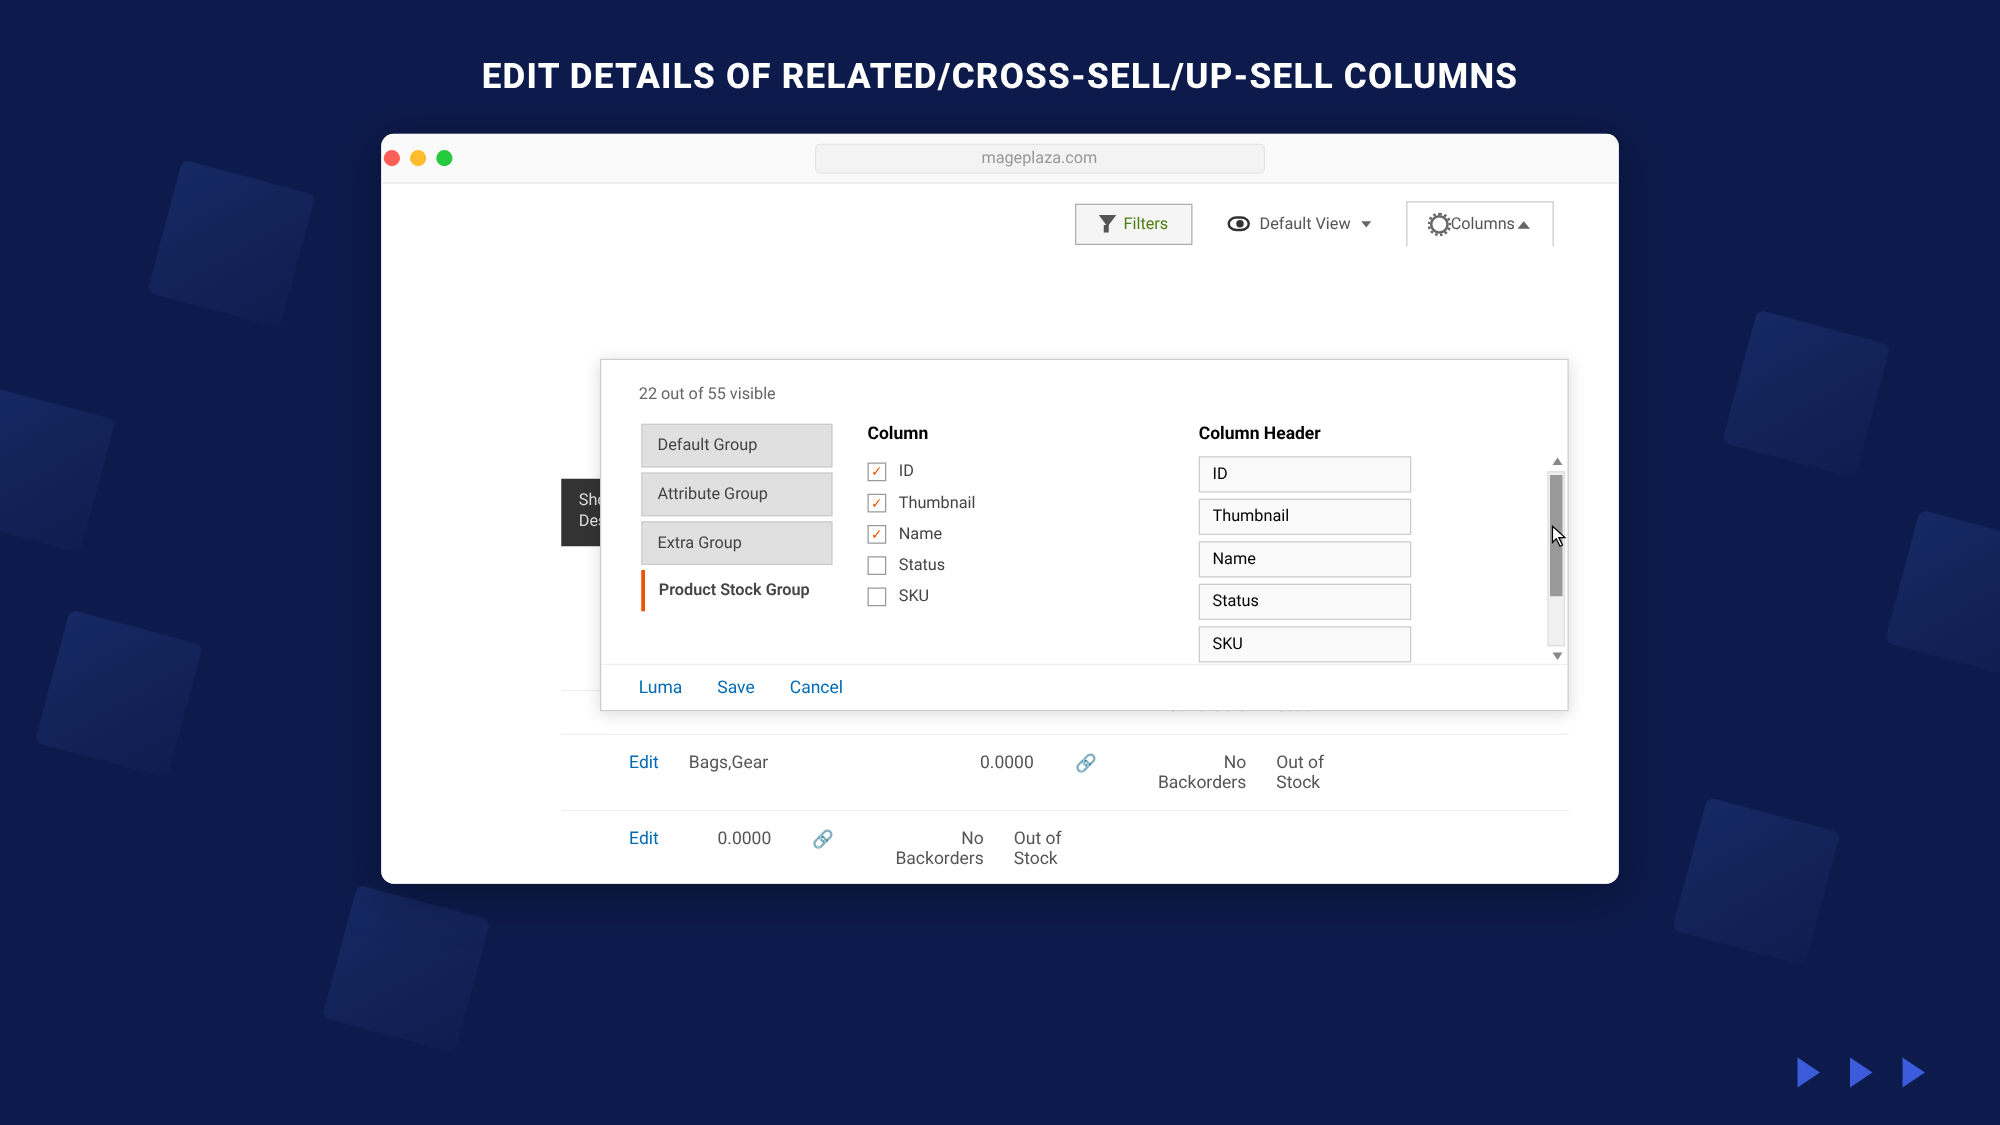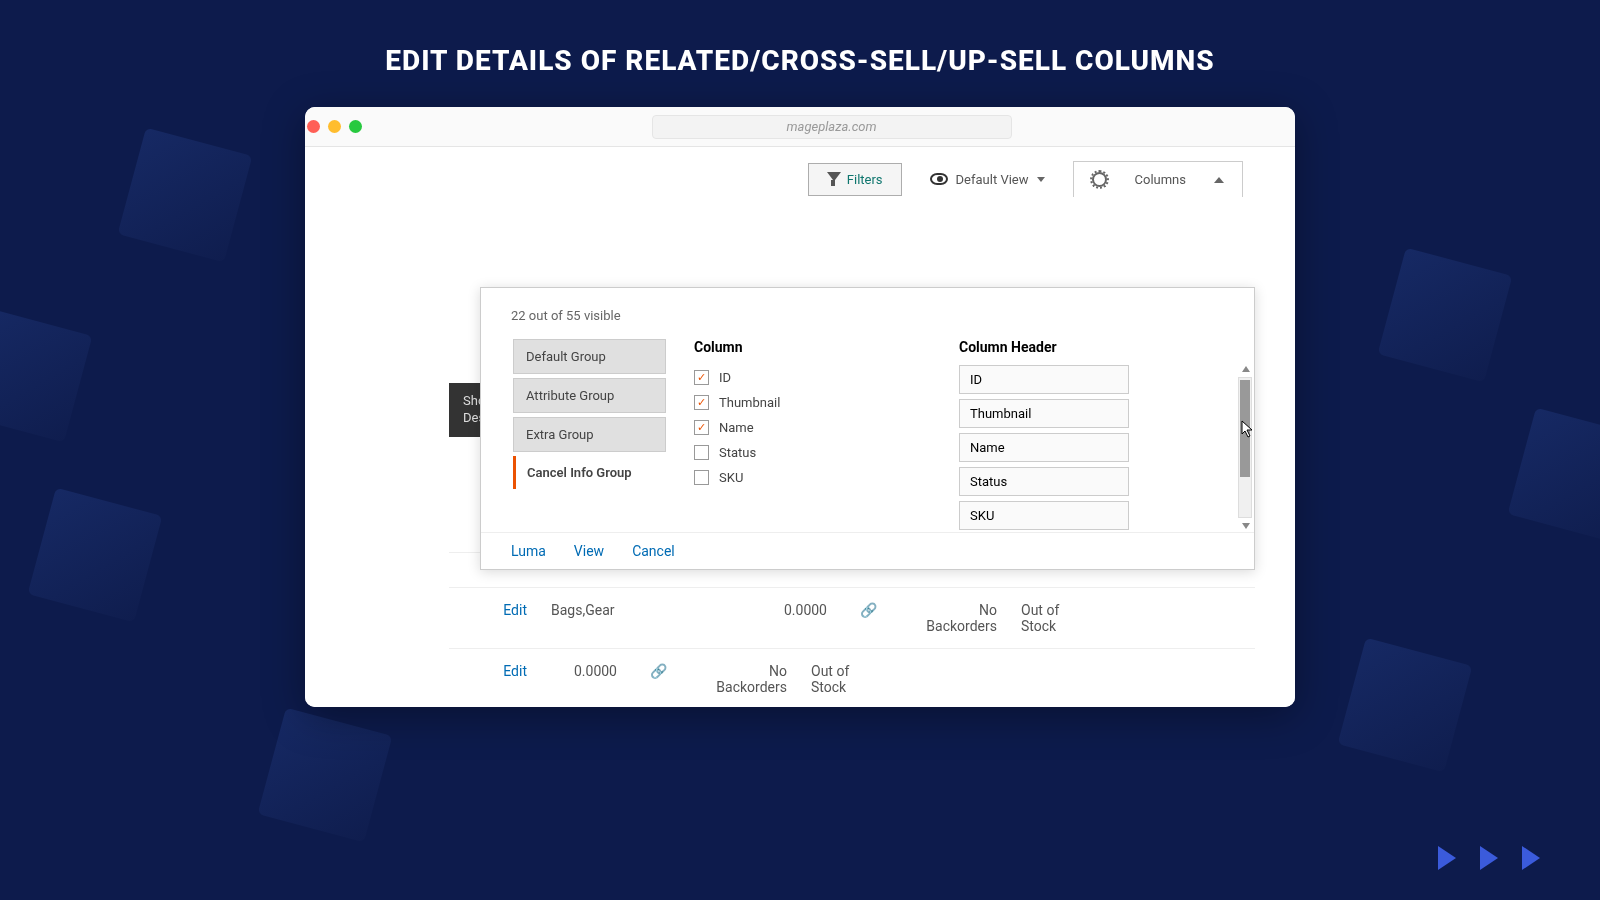--- a/index.html
+++ b/index.html
@@ -5,35 +5,35 @@
 * { margin:0; padding:0; box-sizing:border-box; font-family:-apple-system,BlinkMacSystemFont,"Segoe UI",Roboto,sans-serif; }
 body { width:1600px; height:900px; background:#0d1b4c; overflow:hidden; position:relative; }
 .bg-cubes { position:absolute; inset:0; }
 .cube { position:absolute; width:110px; height:110px; background:linear-gradient(135deg,#1a2f6e 0%,#101e4f 100%); transform:rotate(15deg); border-radius:6px; opacity:.7; }
 .cube.c1{top:320px;left:-30px}.cube.c2{top:140px;left:130px}.cube.c3{top:500px;left:40px}.cube.c4{top:720px;left:270px}
 .cube.c5{top:260px;right:100px}.cube.c6{top:420px;right:-30px}.cube.c7{top:650px;right:140px}
 .tri{position:absolute;bottom:30px;right:60px;display:flex;gap:24px}
 .tri span{width:0;height:0;border-top:12px solid transparent;border-bottom:12px solid transparent;border-left:18px solid #3b5bdb}
 .banner { position:relative; text-align:center; color:#fff; font-weight:800; font-size:28px; letter-spacing:1px; padding-top:44px; }
 .browser { position:relative; width:990px; margin:30px auto 0; background:#fff; border-radius:10px; box-shadow:0 8px 40px rgba(0,0,0,.35); overflow:hidden; height:600px; }
-.browser-bar { height:40px; background:#fafafa; border-bottom:1px solid #e5e5e5; display:flex; align-items:center; padding:0 2px; gap:8px;font-style:italic; }
+.browser-bar { height:40px; background:#fafafa; border-bottom:1px solid #e5e5e5; display:flex; align-items:center; padding:0 2px; gap:8px; }
 .dot{width:13px;height:13px;border-radius:50%}.dot.r{background:#ff5f56}.dot.o{background:#ffbd2e}.dot.g{background:#27c93f}
 .url{margin:0 auto;width:360px;height:24px;background:#f3f3f3;border-radius:4px;font-size:13px;color:#999;display:flex;align-items:center;justify-content:center;border:1px solid #e5e5e5}
 .content{position:relative;height:560px;background:#fff}
 .toolbar-top{display:flex;justify-content:flex-end;padding:22px 52px 18px;border-bottom:1px solid #ddd}
 .btn-primary{background:#eb5202;color:#fff;font-weight:600;font-size:15px;border:none;display:flex;align-items:center}
 .btn-primary .lbl{padding:12px 22px}
 .btn-primary .caret{border-left:1px solid #d04700;padding:12px 16px}
 .caret-down{width:0;height:0;border-left:5px solid transparent;border-right:5px solid transparent;border-top:6px solid #fff;display:inline-block}
 .caret-up{width:0;height:0;border-left:5px solid transparent;border-right:5px solid transparent;border-bottom:6px solid #666;display:inline-block}
 .caret-down-sm{width:0;height:0;border-left:4px solid transparent;border-right:4px solid transparent;border-top:5px solid #666;display:inline-block}
 .filter-row{display:flex;justify-content:flex-end;gap:28px;padding:14px 52px 0;align-items:center}
-.btn-filter{border:1px solid #adadad;background:#f5f5f5;padding:8px 18px;font-size:13px;display:flex;align-items:flex-start;gap:6px;color:#0f766e}
+.btn-filter{border:1px solid #adadad;background:#f5f5f5;padding:8px 18px;font-size:13px;display:flex;align-items:flex-start;gap:6px;color:#4d7c0f}
 .view-btn{background:none;border:none;font-size:13px;color:#555;display:flex;align-items:center;gap:8px}
-.col-btn{border:1px solid #ccc;padding:10px 18px;font-size:13px;color:#555;display:flex;align-items:center;gap:28px;background:#fff;border-bottom:none}
+.col-btn{border:1px solid #ccc;padding:10px 18px;font-size:13px;color:#555;display:flex;align-items:center;gap:2px;background:#fff;border-bottom:none}
 .icon{width:14px;height:14px;display:inline-block}
 .icon-filter{border-top:8px solid #555;border-left:6px solid transparent;border-right:6px solid transparent;position:relative}
 .icon-filter:after{content:"";position:absolute;top:0;left:-2px;width:4px;height:6px;background:#555}
 .icon-eye{width:18px;height:12px;border:2px solid #333;border-radius:80% 80% 80% 80%/100% 100% 100% 100%;position:relative}
 .icon-eye:after{content:"";position:absolute;top:1px;left:5px;width:6px;height:6px;background:#333;border-radius:50%}
 .icon-gear{width:15px;height:15px;border:2px solid #666;border-radius:50%;position:relative}
 .icon-gear:before{content:"";position:absolute;inset:-4px;border:2px dotted #666;border-radius:50%}
 .dropdown{position:absolute;top:140px;left:175px;right:40px;background:#fff;border:1px solid #ccc;box-shadow:0 2px 12px rgba(0,0,0,.15);padding:20px 0 0 0;z-index:5}
 .dd-count{font-size:13px;color:#666;padding:0 30px 16px}
 .dd-body{display:flex;padding:0 30px;position:relative}
@@ -118,21 +118,21 @@
       <div>Descr</div>
     </div>
 
     <div class="dropdown">
       <div class="dd-count">22 out of 55 visible</div>
       <div class="dd-body">
         <div class="dd-groups">
           <div class="grp">Default Group</div>
           <div class="grp">Attribute Group</div>
           <div class="grp">Extra Group</div>
-          <div class="grp active">Cancel Info Group</div>
+          <div class="grp active">Product Stock Group</div>
         </div>
         <div class="dd-cols">
           <div class="col-sect">
             <h4>Column</h4>
             <div class="chk-row">
                 <span class="chk">✓</span>
                 <span>ID</span>
               </div>
             <div class="chk-row">
                 <span class="chk">✓</span>
@@ -164,21 +164,21 @@
           <span class="scroll-arr up"></span>
           <div class="scroll-thumb"></div>
           <span class="scroll-arr dn"></span>
           <svg class="cursor" viewBox="0 0 14 18">
               <path d="M1 1 L1 14 L4 11 L7 17 L9 16 L6 10 L11 10 Z" fill="#fff" stroke="#000" stroke-width="1"></path>
             </svg>
         </div>
       </div>
       <div class="dd-foot">
         <button class="link">Luma</button>
-        <button class="link">View</button>
+        <button class="link">Save</button>
         <button class="link">Cancel</button>
       </div>
     </div>
 
     <div class="table-area">
       <div class="trow" style="border-top:none;padding-top:4px">
         <div class="tc tc-edit"></div>
           <div class="tc tc-cat"></div>
           <div class="tc tc-num"></div>
           <div class="tc tc-link"></div>

